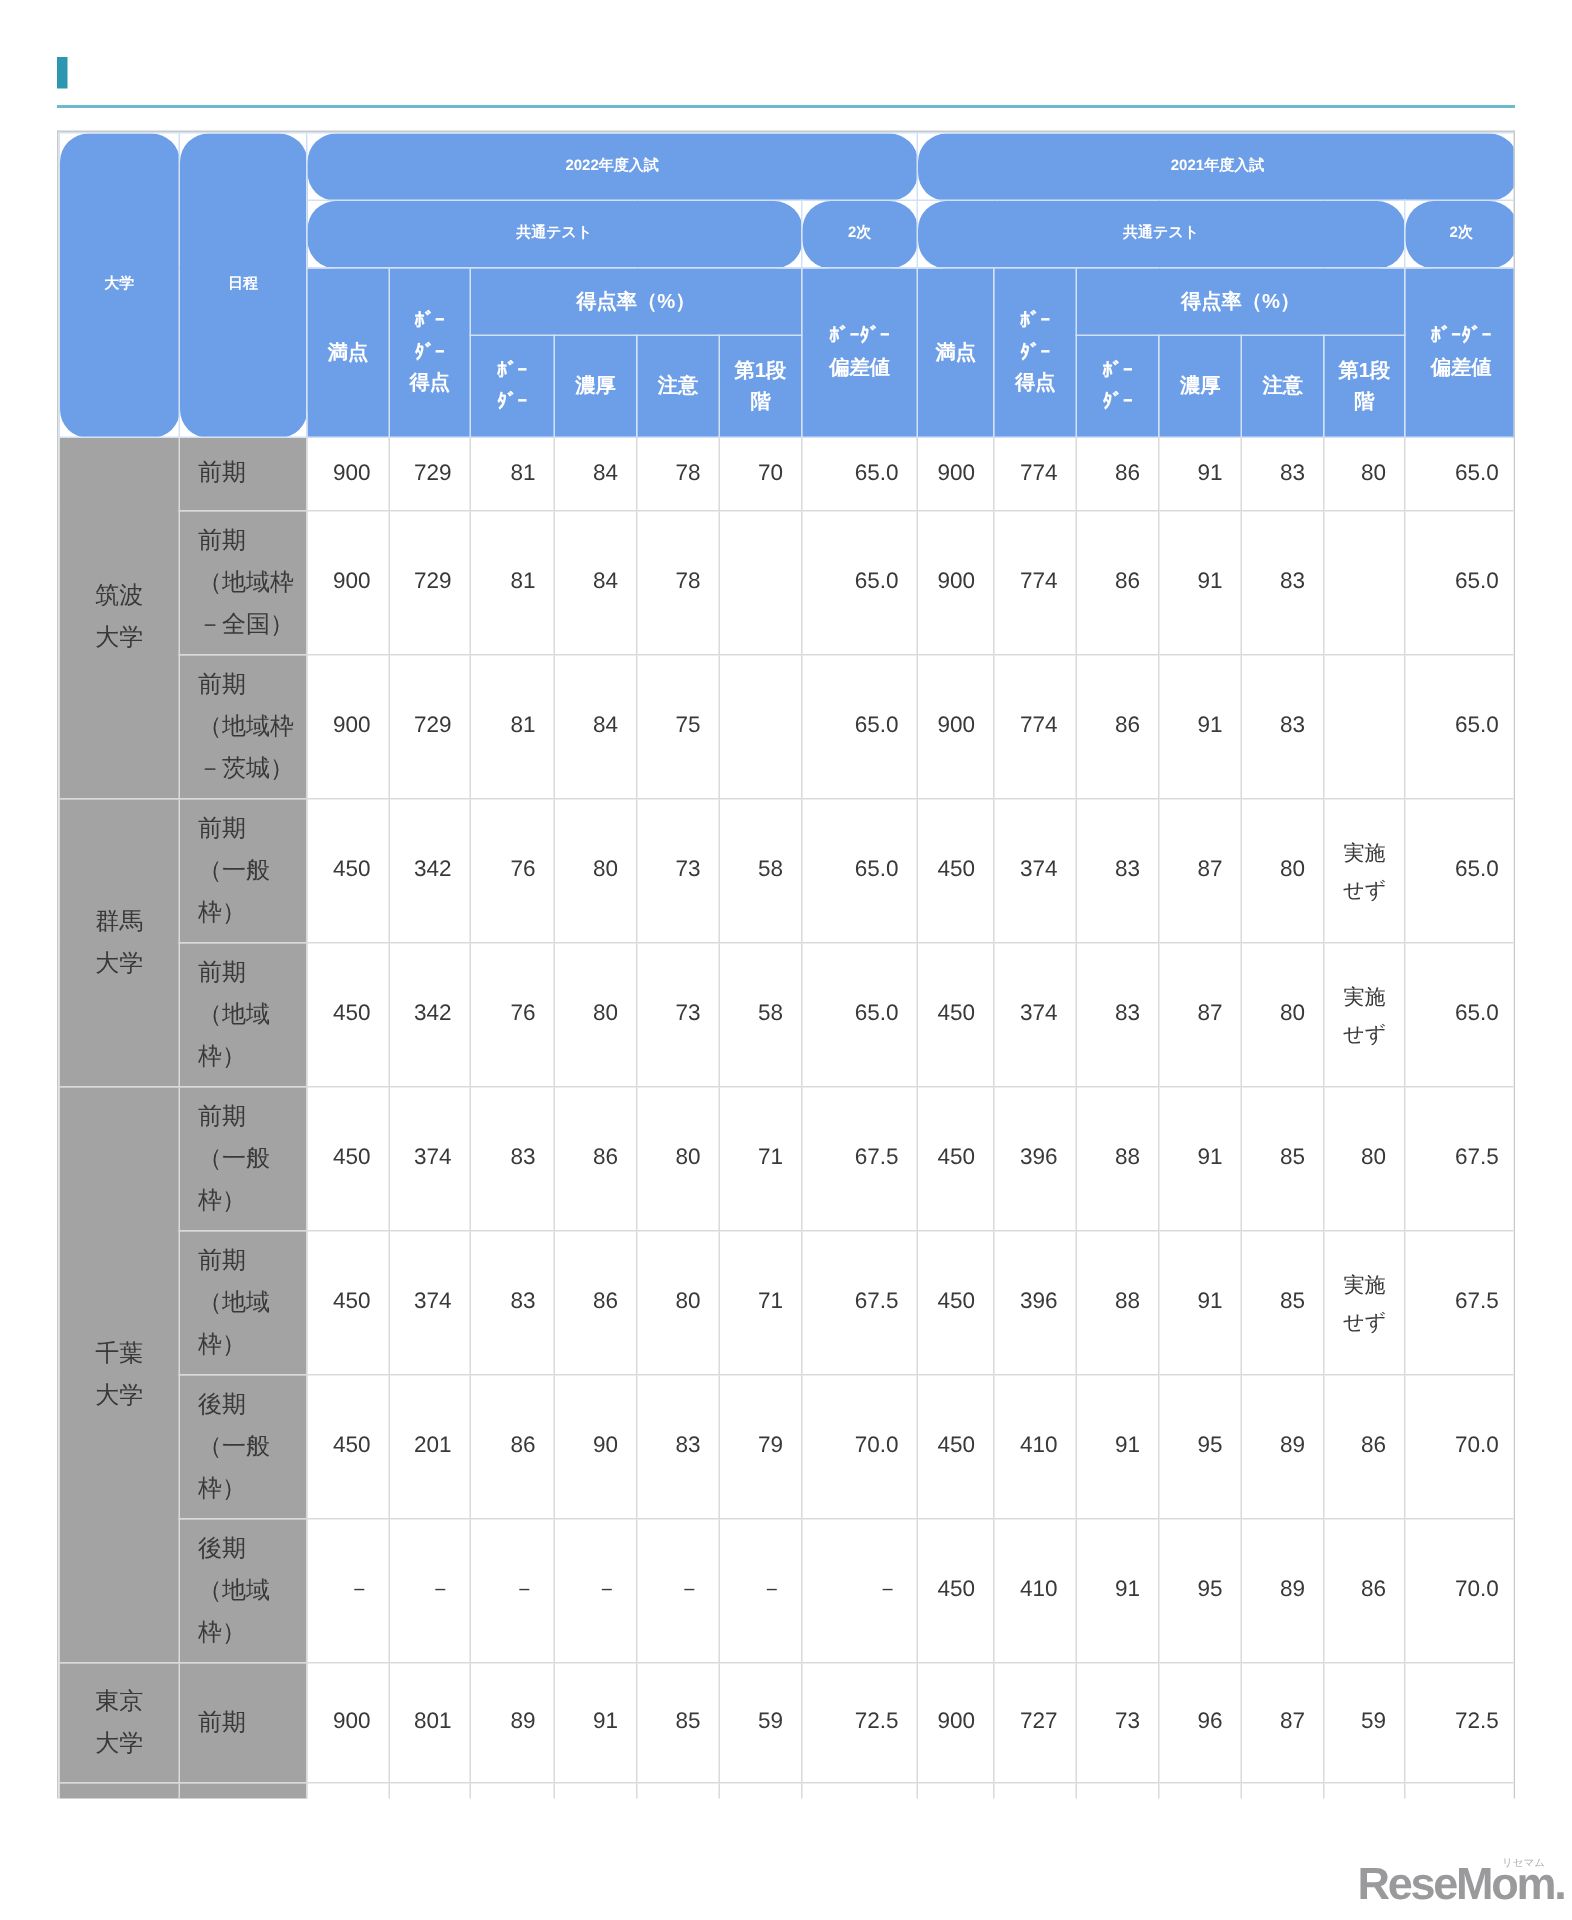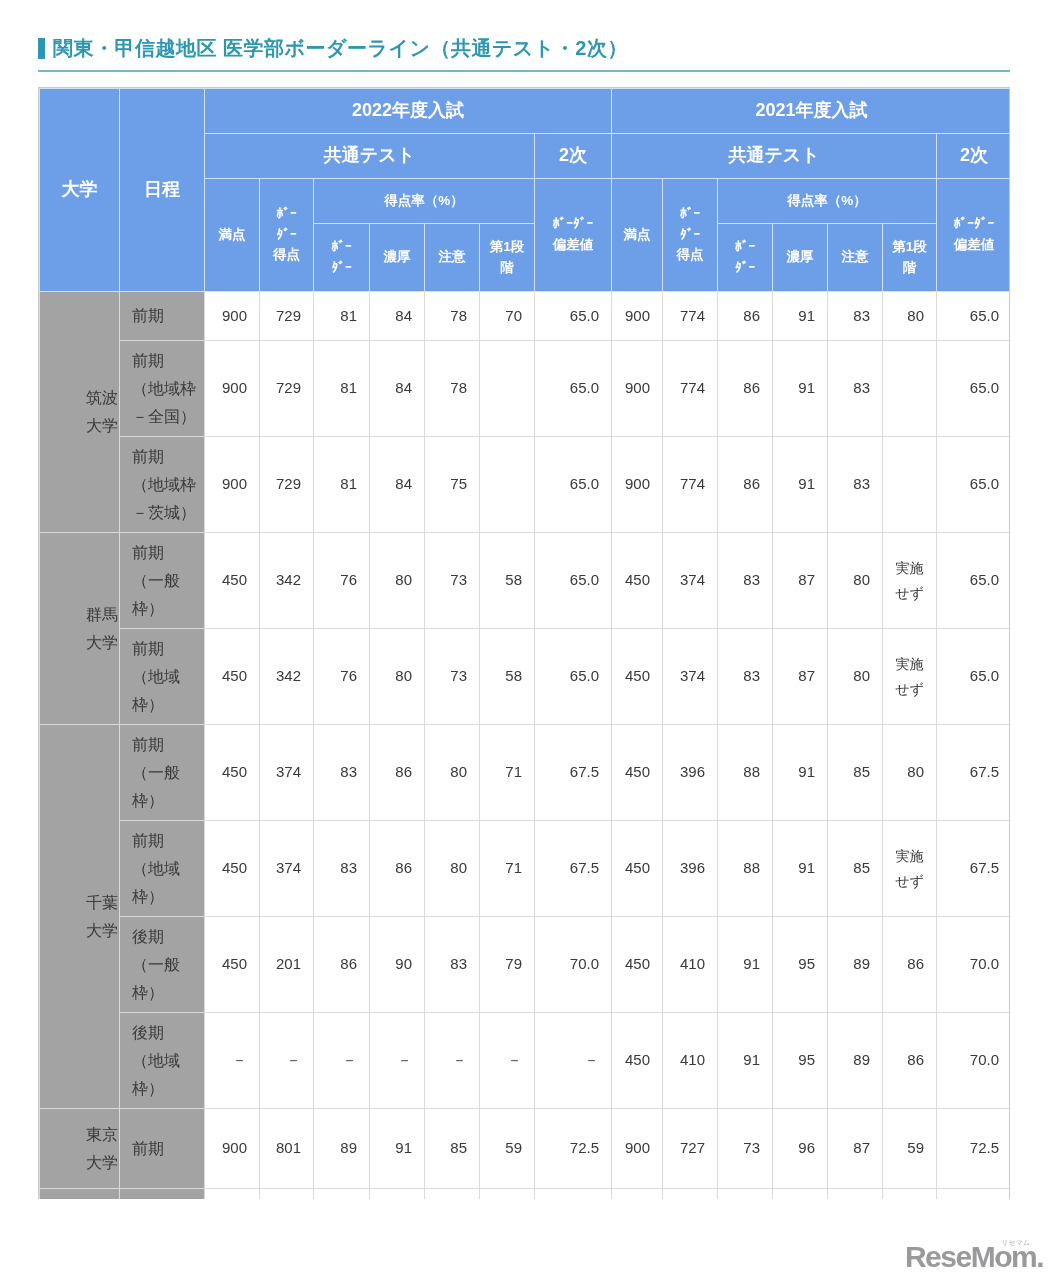--- a/index.html
+++ b/index.html
@@ -39,34 +39,34 @@
     text-align: center;
     vertical-align: middle;
     white-space: pre-line;
     line-height: 1.55;
     padding: 2px;
   }
   thead tr:nth-child(1) { height: 45px; }
   thead tr:nth-child(2) { height: 45px; }
   thead tr:nth-child(3) { height: 45px; }
   thead tr:nth-child(4) { height: 68px; }
-  thead th.big { font-size: 18px; }
+  thead th.big { font-size: 10px; border-radius: 19px; }
 
   
   tbody td {
     border: 1px solid #d9dadc;
     background: #ffffff;
     color: #39393b;
     font-size: 15px;
     vertical-align: middle;
     line-height: 1.75;
     white-space: pre-line;
   }
   tbody td.univ, tbody td.sched { background: #a3a3a3; font-size: 16px; }
-  tbody td.univ  { text-align: right; padding-left: 1px; }
+  tbody td.univ  { text-align: center; padding-left: 1px; font-family: Liberation Mono, monospace; }
   tbody td.sched { text-align: left; padding-left: 12px; padding-right: 4px; }
   tbody td.num   { text-align: right;  padding-right: 12px; }
   tbody td.txt   { text-align: center; font-size: 14px; margin-top: 33px; }
 
   tbody tr:nth-child(1)  { height: 49px; }
   tbody tr:nth-child(2)  { height: 96px; }
   tbody tr:nth-child(3)  { height: 96px; }
   tbody tr:nth-child(4)  { height: 96px; }
   tbody tr:nth-child(5)  { height: 96px; }
   tbody tr:nth-child(6)  { height: 96px; }
@@ -95,21 +95,20 @@
     color: #aeaeb0;
   }
 </style>
 </head>
 <body>
 
 <div class="content">
 
   <div class="title-row">
     <span class="title-bar"></span>
-    <span class="title-text">関東・甲信越地区 医学部ボーダーライン（共通テスト・2次）</span>
   </div>
   <hr class="rule">
 
   <div class="tablewrap">
     <table>
       <colgroup>
         <col style="width:80px">
           <col style="width:85px">
         <col style="width:55px">
           <col style="width:54px">

